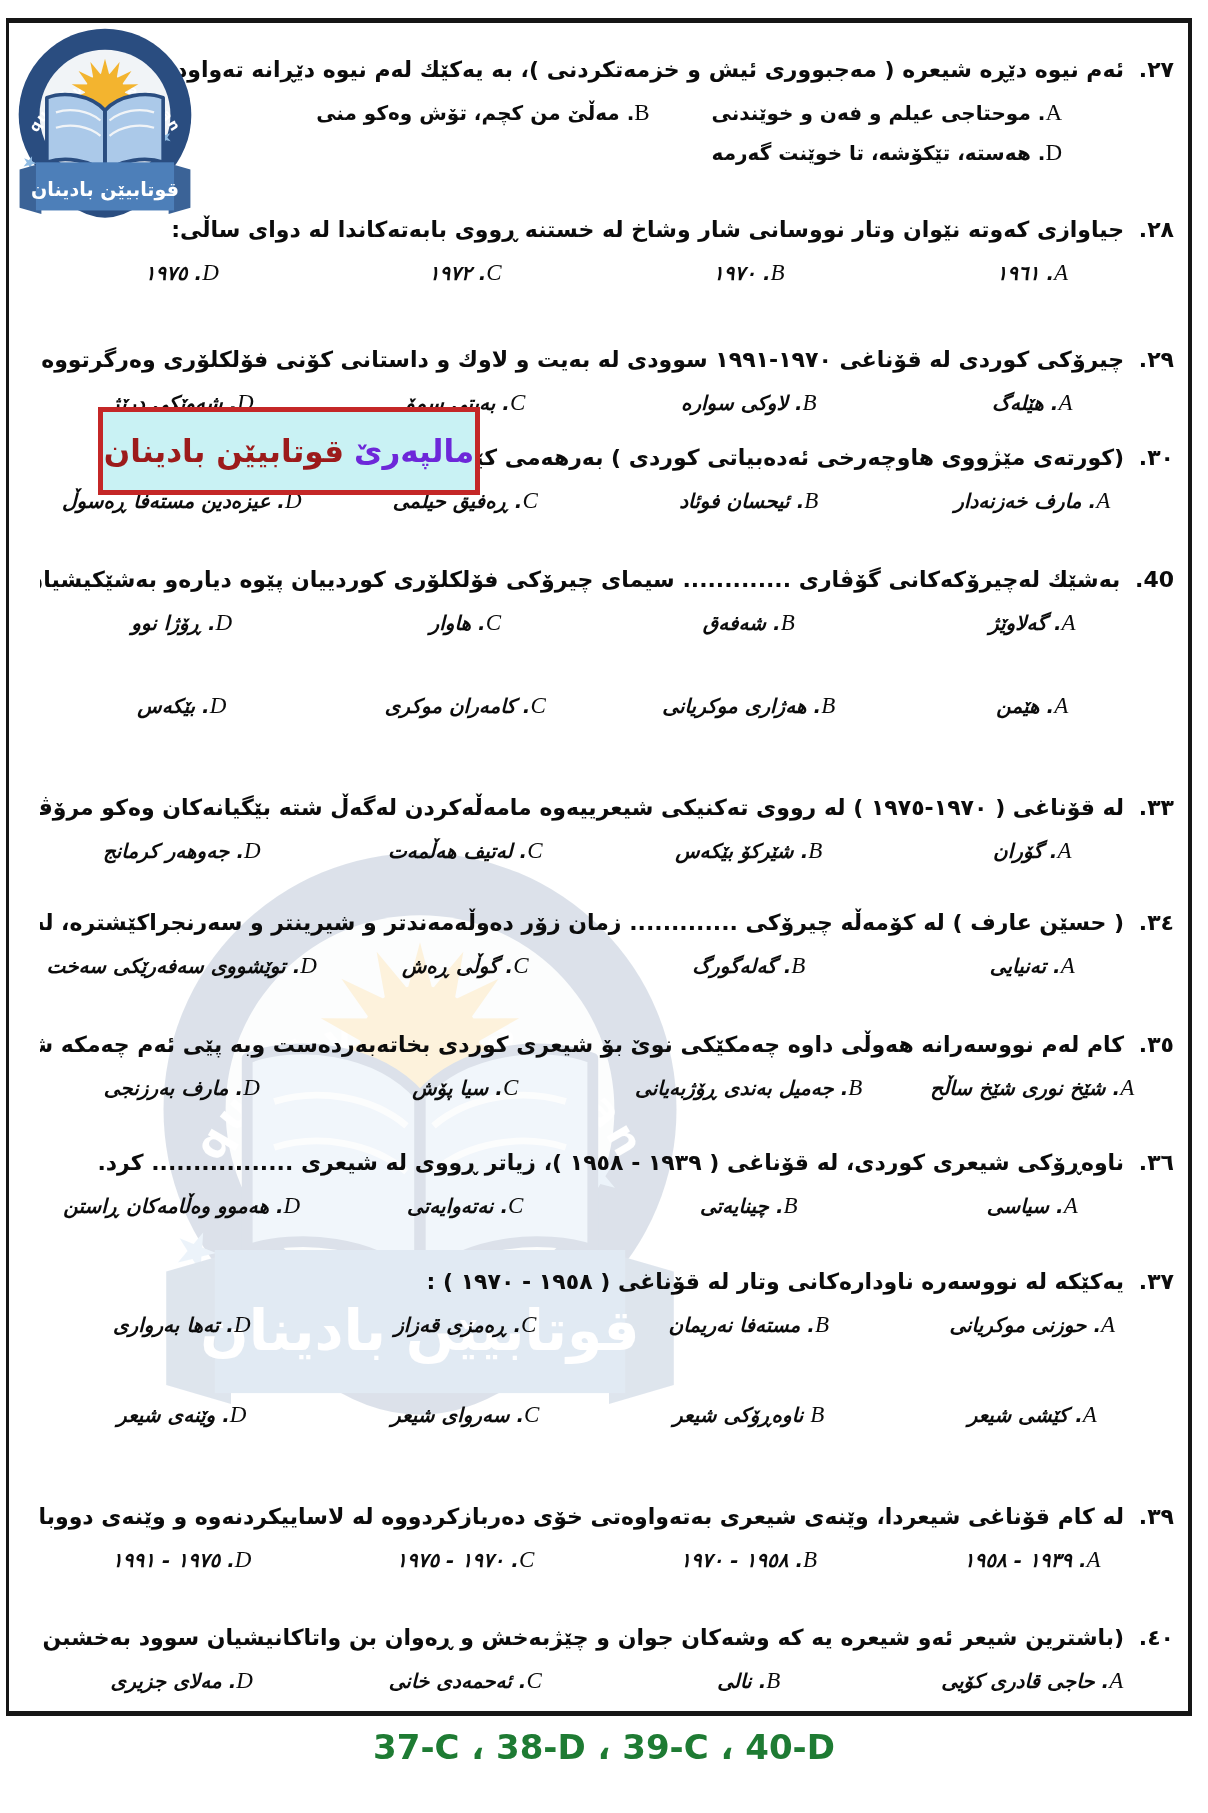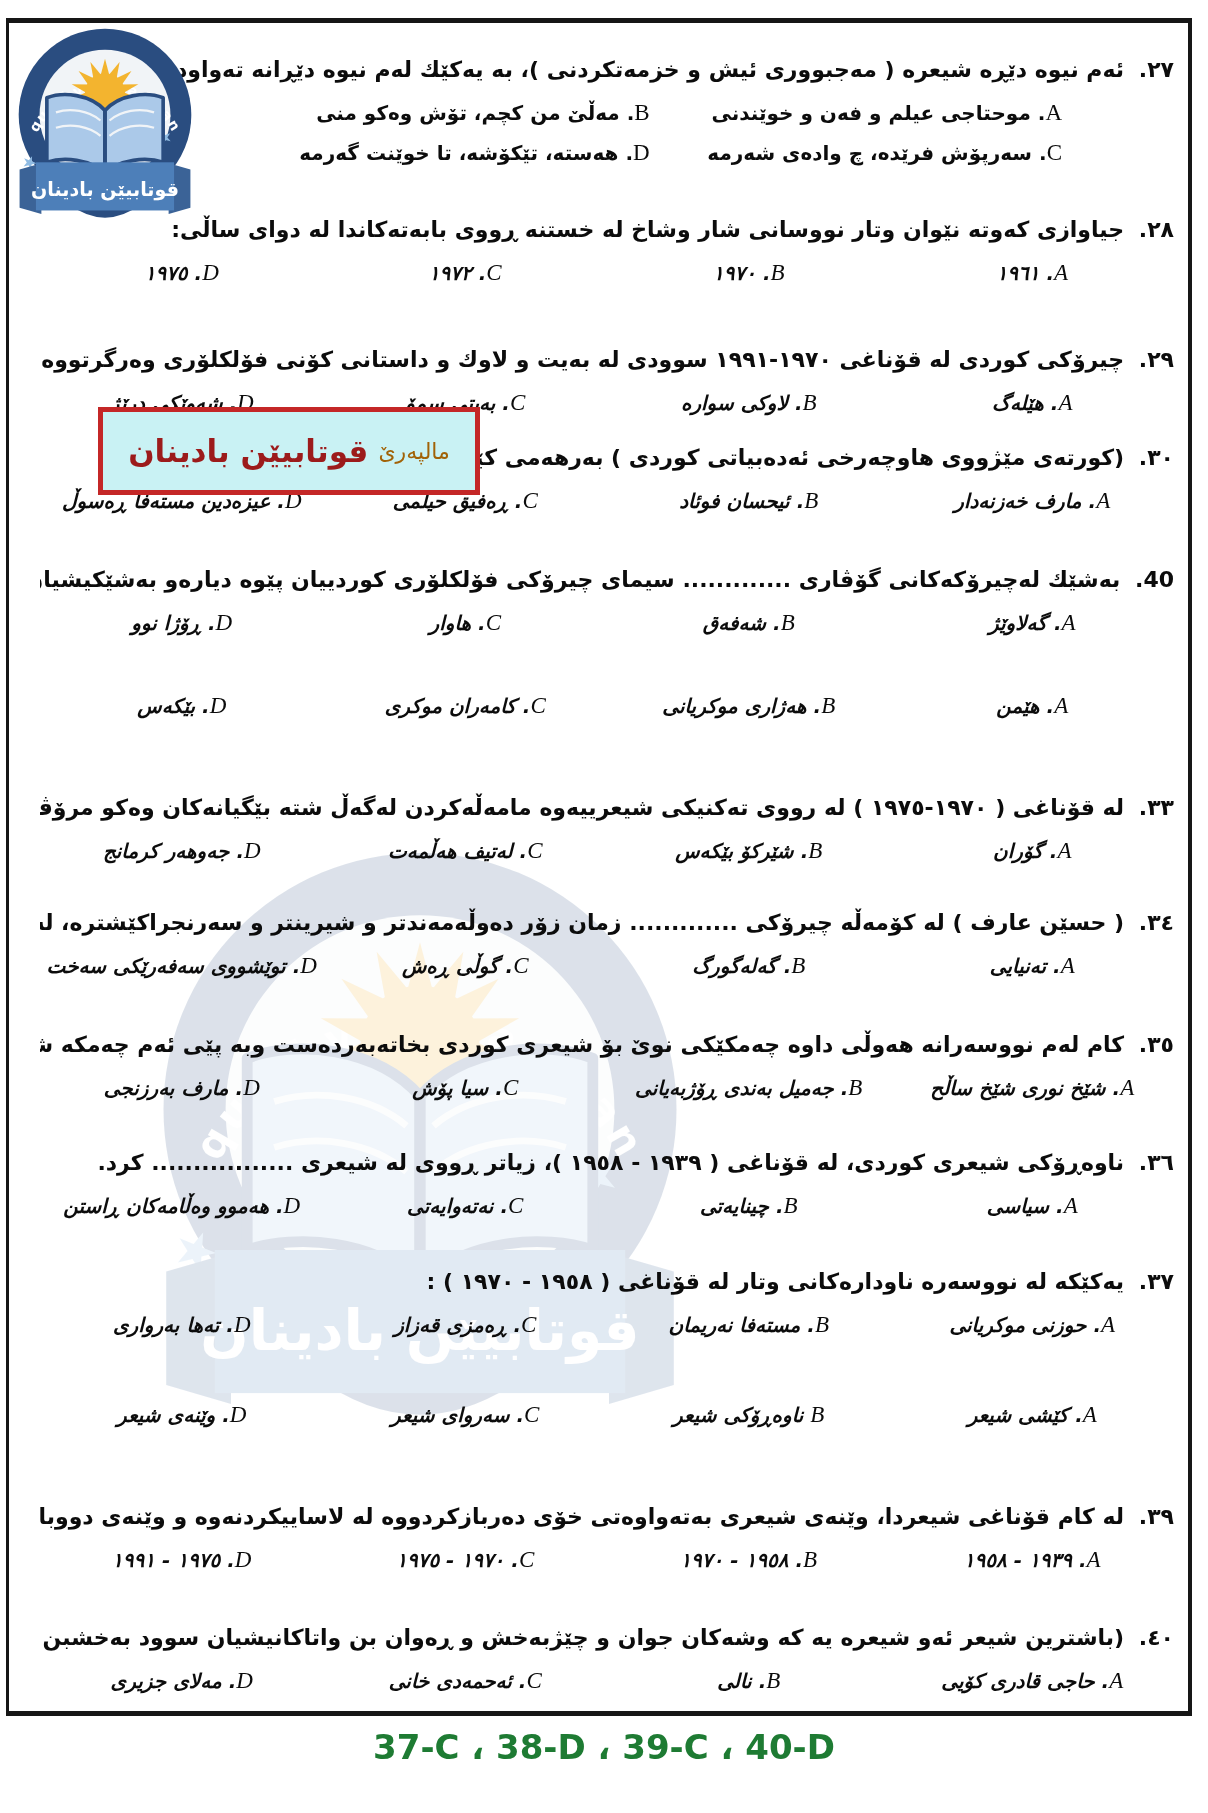--- a/index.html
+++ b/index.html
@@ -24,21 +24,21 @@
   .two .opt:nth-child(odd){padding-right:112px;}
   .two .opt:nth-child(even){padding-right:14px;}
   .opt{font-size:20px;color:#0c0c0c;line-height:28px;}
   .ol{font-family:"Liberation Serif",serif;font-weight:400;font-size:23px;}
   .od{font-family:"DejaVu Sans",sans-serif;font-weight:700;}
   .ot{font-family:"DejaVu Sans",sans-serif;font-weight:700;margin-right:7px;}
   
   .stamp{position:absolute;left:98px;top:407px;width:382px;height:88px;box-sizing:border-box;
          background:#c9f2f4;border:5px solid #c42727;display:flex;align-items:center;
          justify-content:center;gap:10px;direction:rtl;z-index:3;white-space:nowrap;}
-  .stamp .w1{color:#a16207;font-family:"DejaVu Sans",sans-serif;font-weight:400;font-size:22px;}
+  .stamp .w1{color:#6d28d9;font-family:"DejaVu Sans",sans-serif;font-weight:700;font-size:31px;}
   .stamp .w2{color:#9c1b1b;font-family:"DejaVu Sans",sans-serif;font-weight:700;font-size:31px;}
   
   .answers{position:absolute;left:0;right:0;top:1726px;text-align:center;direction:ltr;
            color:#1e7b33;font-family:"DejaVu Sans",sans-serif;font-weight:700;
            font-size:34px;line-height:42px;z-index:2;}
 </style>
 </head>
 <body>
 
 <div class="page">
@@ -99,21 +99,20 @@
   </div>
 
   <div class="q" style="top:55px">
     <div class="qline">
       <span class="qnum">٢٧</span><span class="od">.</span>
       <span class="qtext ot">ئەم نیوه دێڕه شیعره ( مەجبووری ئیش و خزمەتکردنی )، به یەکێك لەم نیوه دێڕانه تەواودەبێت:</span>
     </div>
     <div class="opts two">
       <div class="opt"><span class="ol">A</span><span class="od">.</span><span class="ot">موحتاجی عیلم و فەن و خوێندنی</span></div>
       <div class="opt"><span class="ol">B</span><span class="od">.</span><span class="ot">مەڵێ من کچم، تۆش وەکو منی</span></div>
-      <div class="opt"><span class="ol">C</span><span class="od">.</span><span class="ot">سەرپۆش فرێده، چ وادەی شەرمه</span></div>
       <div class="opt"><span class="ol">D</span><span class="od">.</span><span class="ot">هەسته، تێکۆشه، تا خوێنت گەرمه</span></div>
     </div>
   </div>
 
   <div class="q" style="top:215px">
     <div class="qline">
       <span class="qnum">٢٨</span><span class="od">.</span>
       <span class="qtext ot">جیاوازی کەوته نێوان وتار نووسانی شار وشاخ له خستنه ڕووی بابەتەکاندا له دوای ساڵی:</span>
     </div>
     <div class="opts four">

